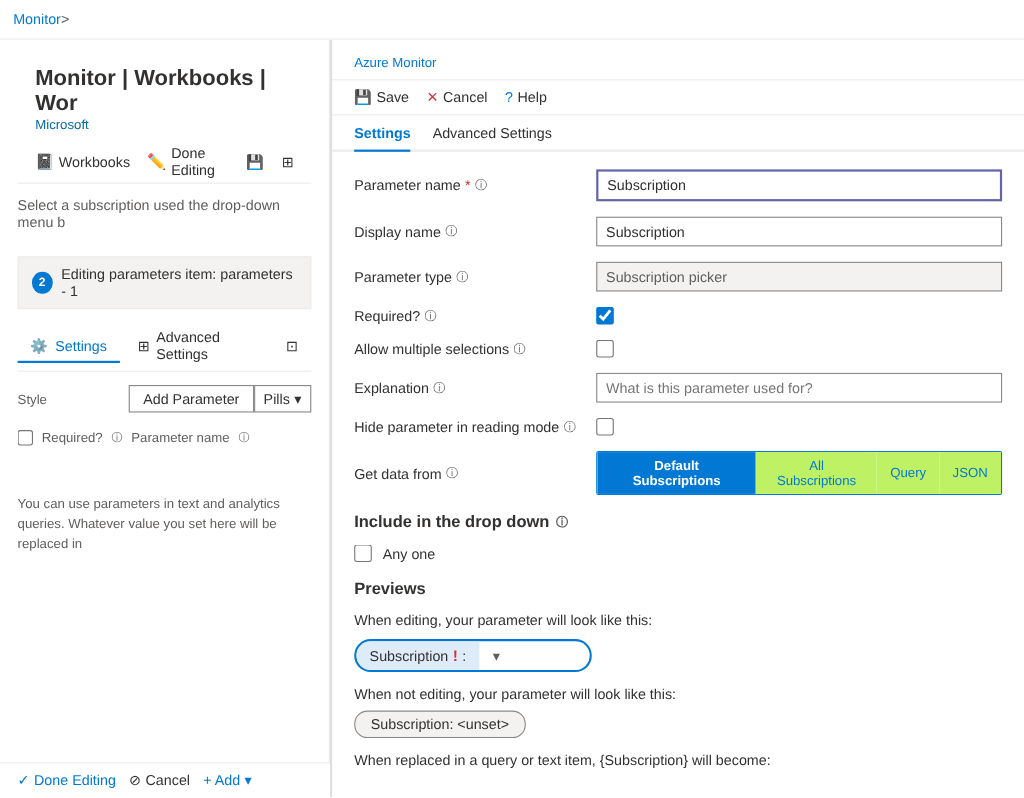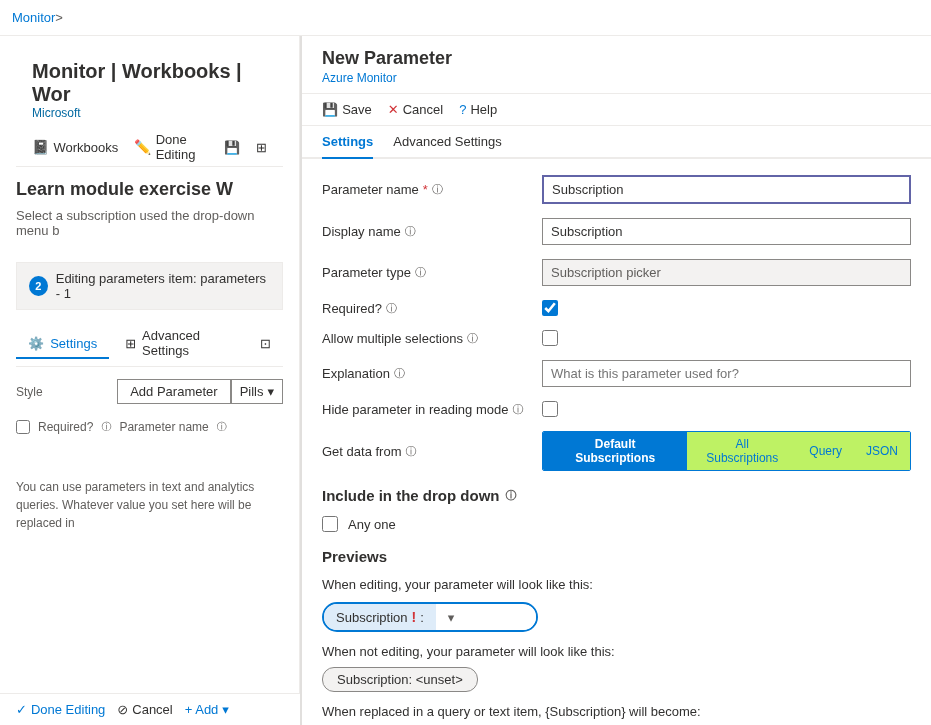--- a/index.html
+++ b/index.html
@@ -136,21 +136,20 @@
         </div>
         <div class="toolbar-item">
           <span>💾</span>
         </div>
         <div class="toolbar-item">
           <span>⊞</span>
         </div>
       </div>
 
       <div style="padding: 8px 0;">
-        <div class="section-header">Learn module exercise W</div>
         <div class="section-desc">Select a subscription used the drop-down menu b</div>
       </div>
 
       <div class="editing-bar">
         <span class="editing-num">2</span>
         <span>Editing parameters item: parameters - 1</span>
       </div>
 
       <div class="left-tabs">
         <div class="left-tab active">
@@ -200,21 +199,20 @@
           <span>+ Add</span>
           <span>▾</span>
         </div>
       </div>
 
     </div>
 
     <div class="right-panel">
 
       <div class="panel-header">
-        <div class="panel-title">New Parameter</div>
         <div class="panel-subtitle">Azure Monitor</div>
       </div>
 
       <div class="panel-toolbar">
         <div class="panel-btn">
           <span>💾</span>
           <span>Save</span>
         </div>
         <div class="panel-btn">
           <span style="color:#d13438;">✕</span>

